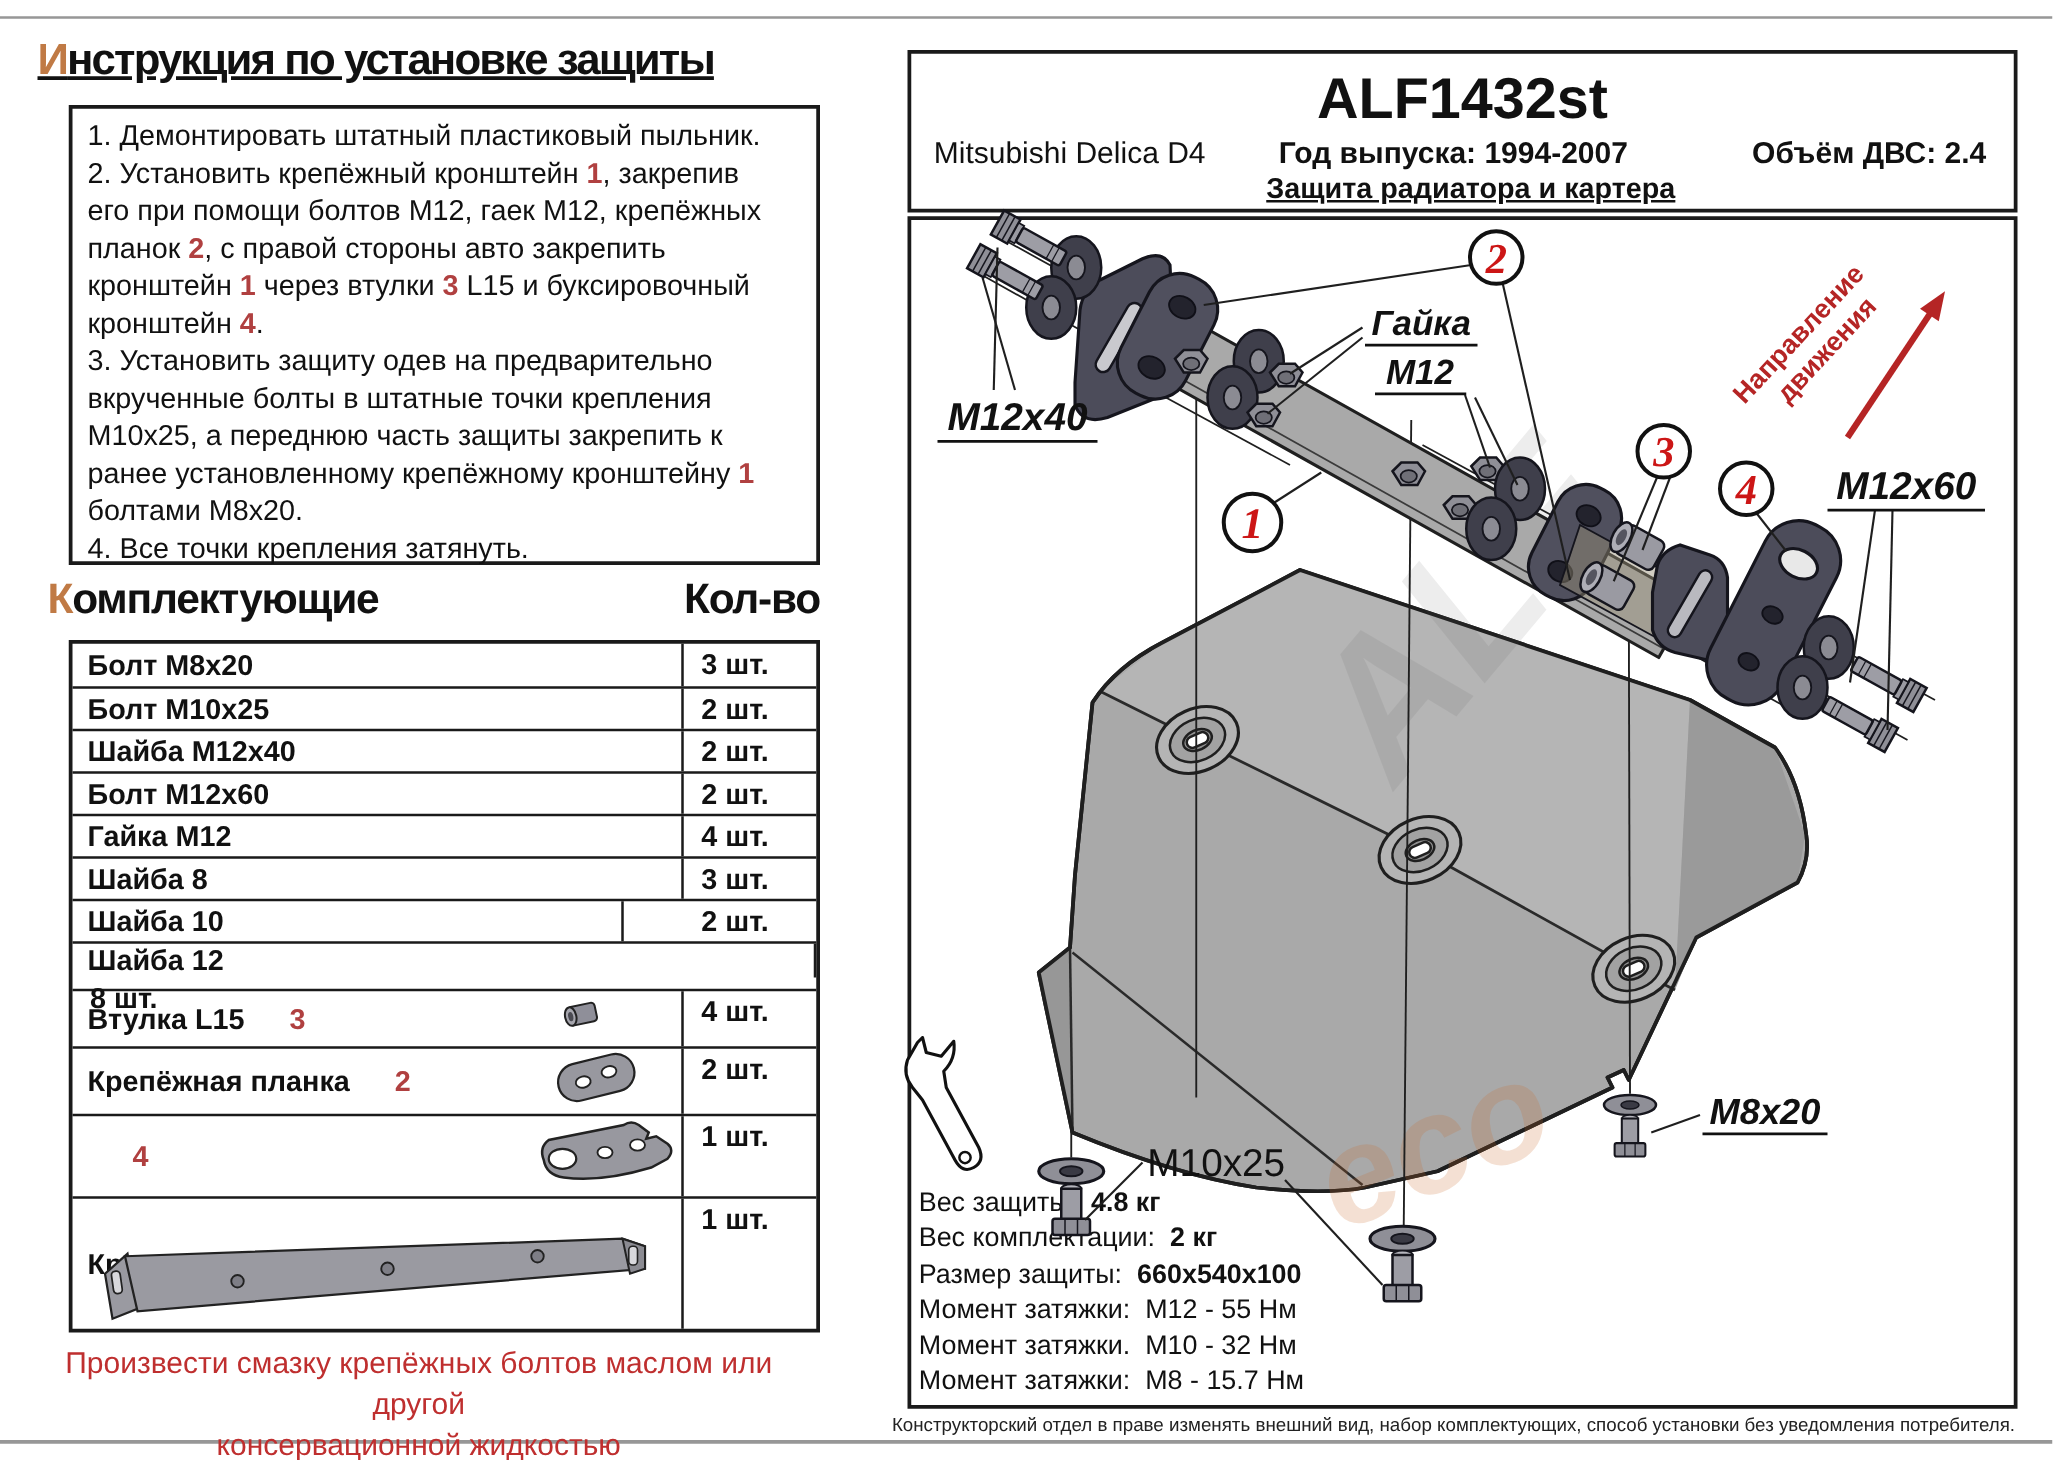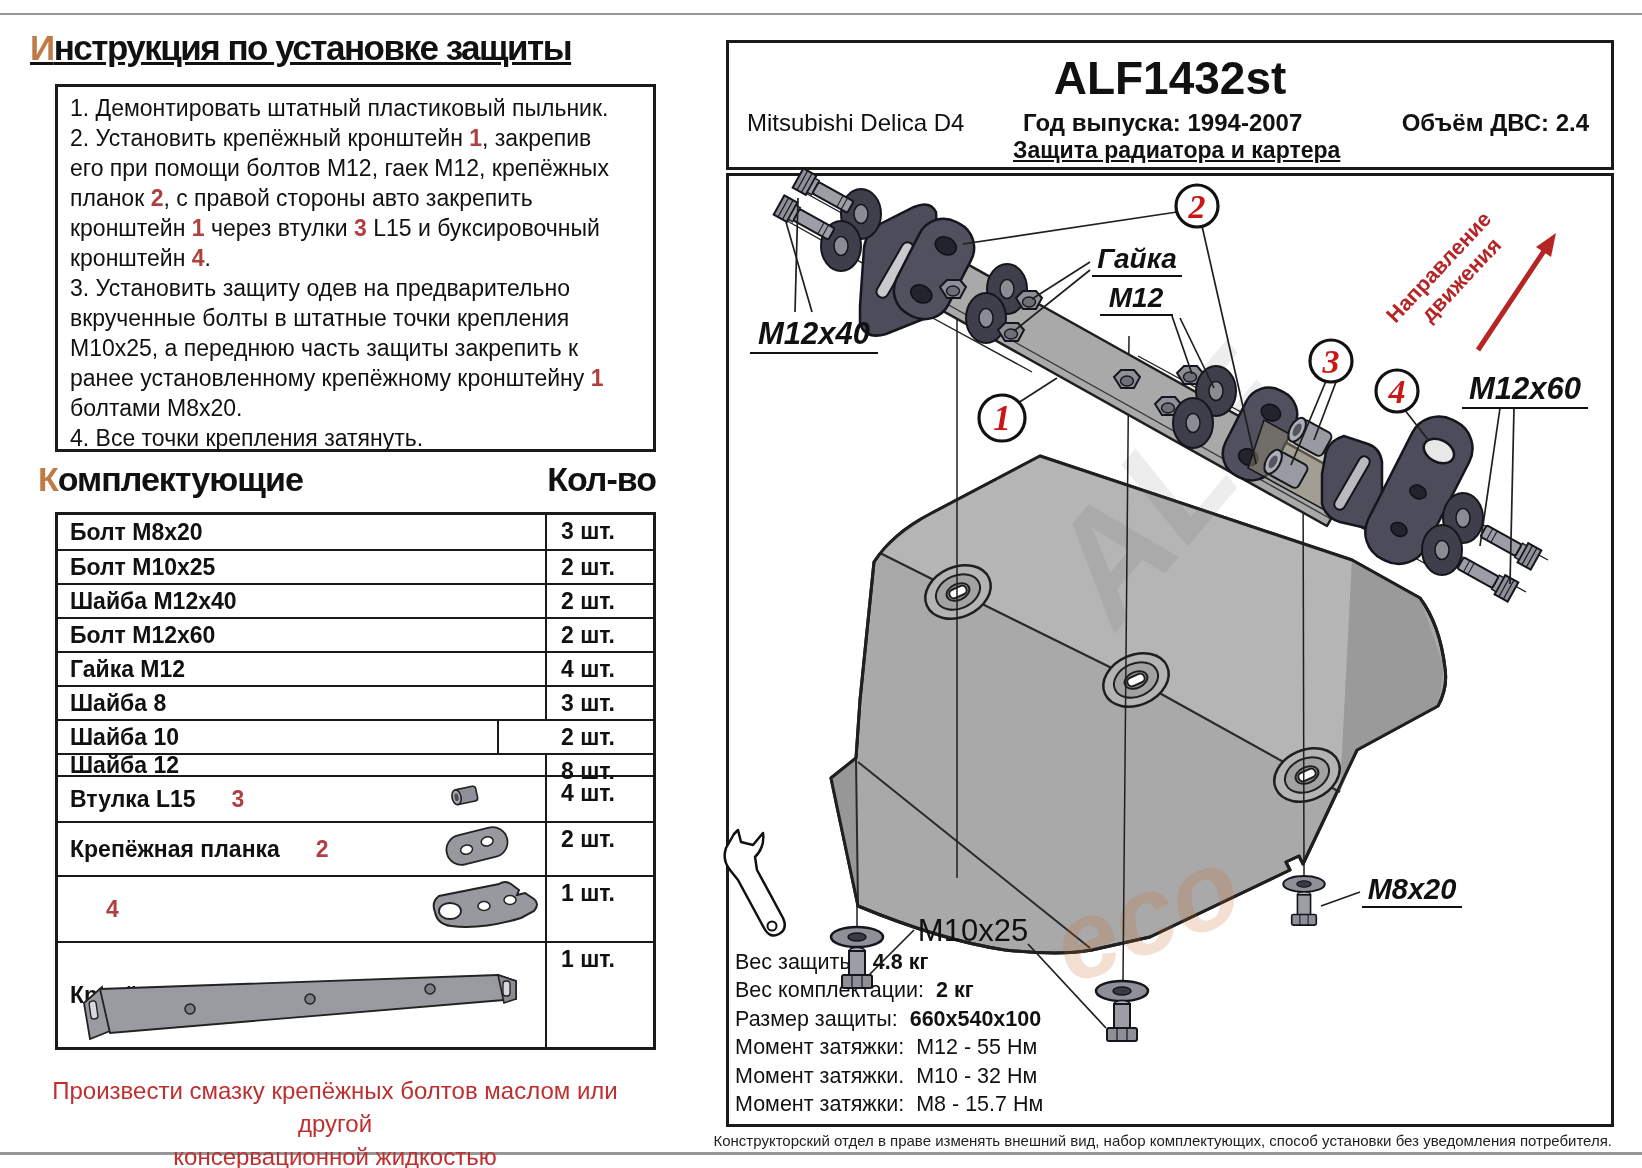--- a/index.html
+++ b/index.html
@@ -129,21 +129,21 @@
           <span>Шайба 8</span>
         </div>
         <div class="tqty">3 шт.</div>
       </div>
       <div class="trow" style="height: 34px; gap: 48px;">
         <div class="tname">
           <span>Шайба 10</span>
         </div>
         <div class="tqty">2 шт.</div>
       </div>
-      <div class="trow" style="height: 22px;">
+      <div class="trow" style="height: 38px; flex-direction: column;">
         <div class="tname">
           <span>Шайба 12</span>
         </div>
         <div class="tqty">8 шт.</div>
       </div>
       <div class="trow" style="height: 46px;">
         <div class="tname">
           <span>Втулка L15</span>
           <span class="red-num mark">3</span>
           <span class="ticon icon-sleeve"><svg width="36" height="32" viewBox="0 0 36 32">

